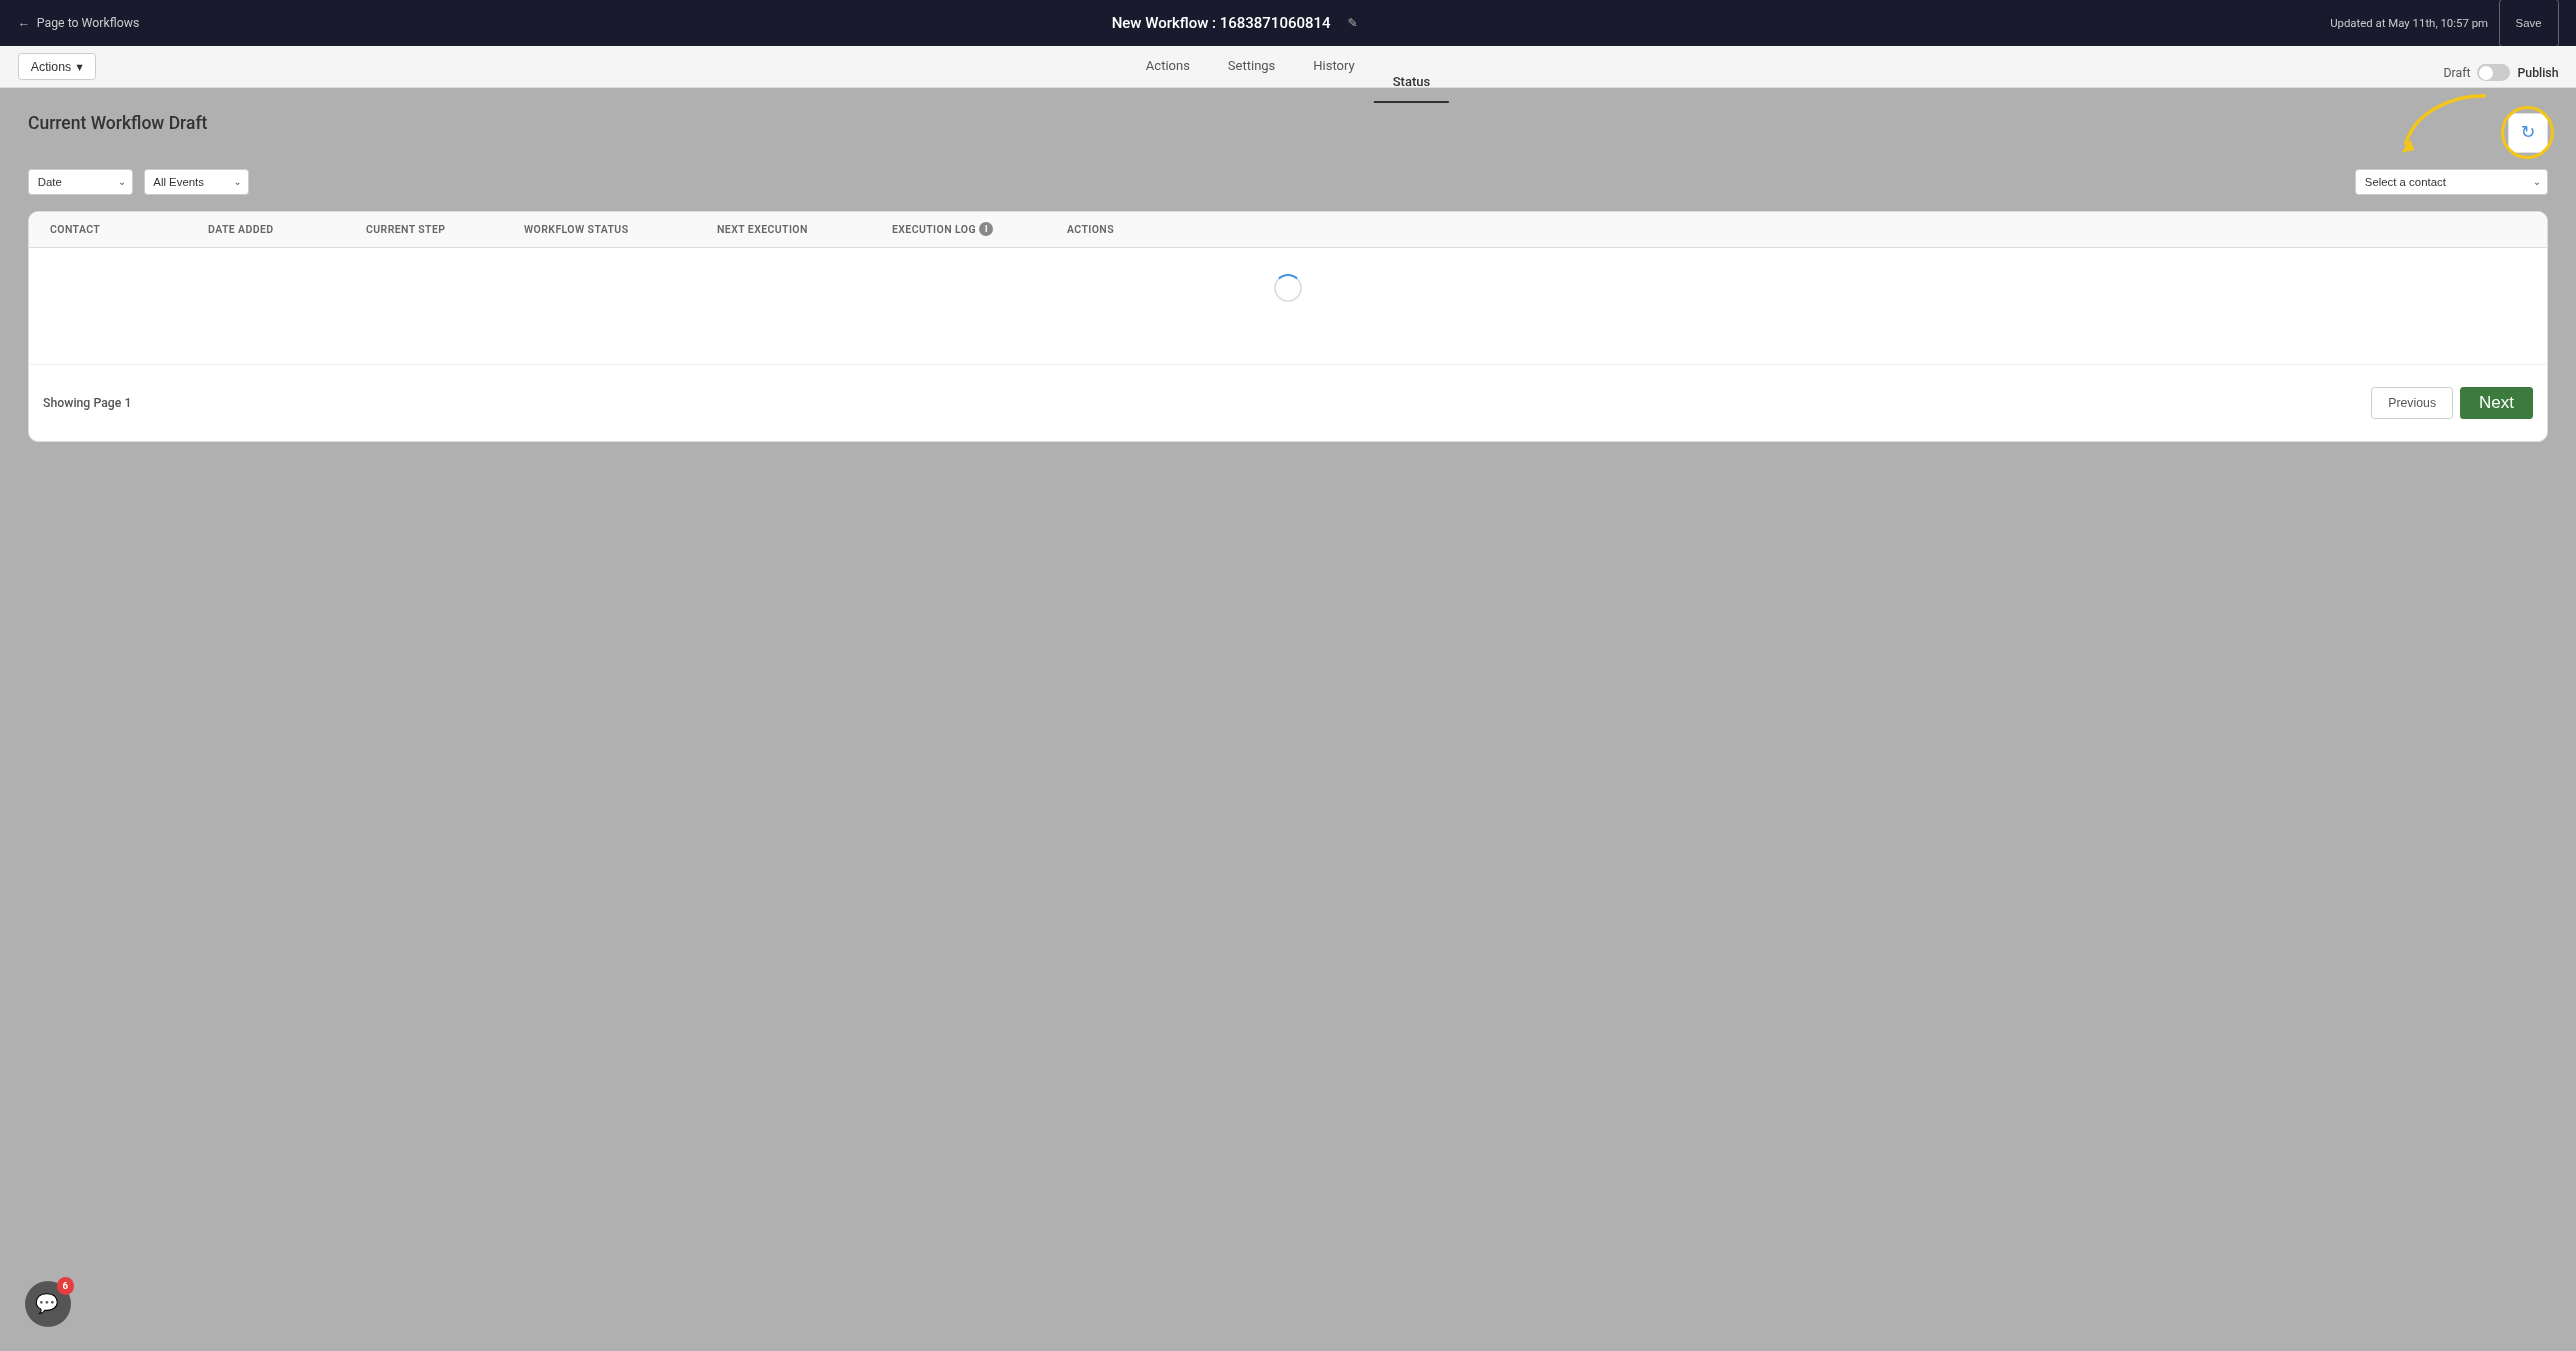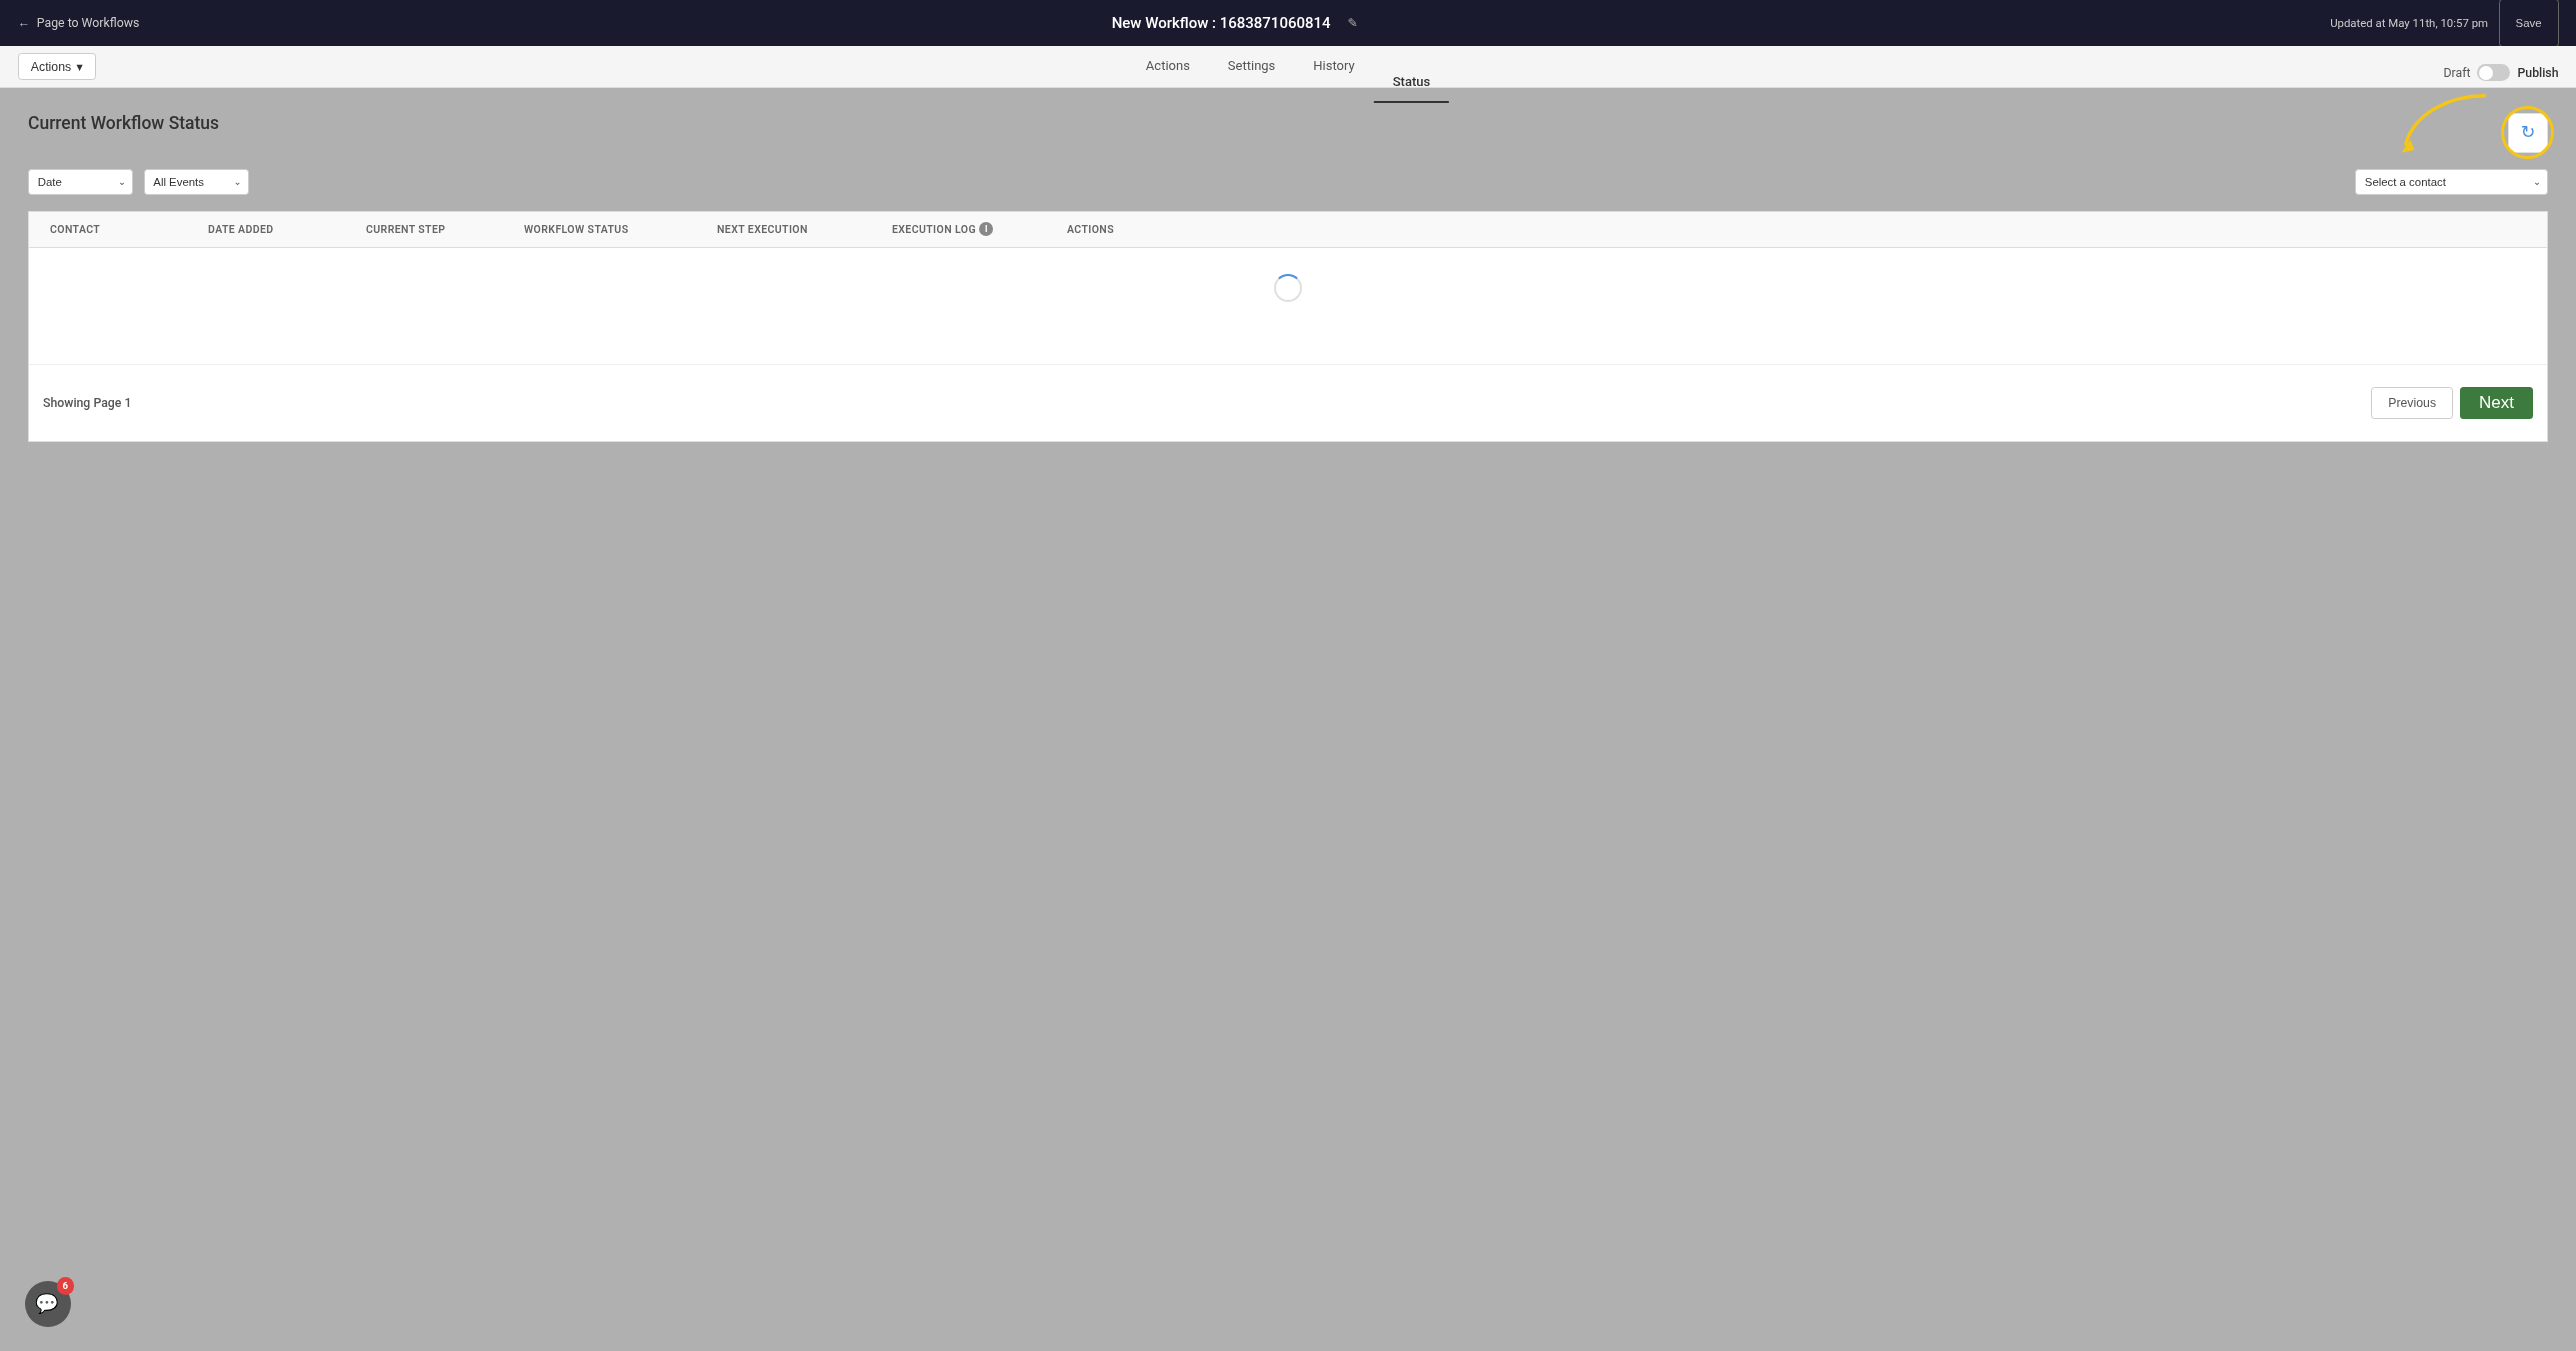--- a/index.html
+++ b/index.html
@@ -207,21 +207,21 @@
       font-size: 17.5px;
       color: #4a90e2;
       position: relative;
       z-index: 2;
     }
 
     
     .table-container {
       background: #fff;
       border: 0.9px solid #ddd;
-      border-radius: 0;
+      border-radius: 10px;
       overflow: hidden;
       position: relative;
     }
     .table-header {
       display: grid;
       grid-template-columns: 158px 158px 158px 193px 175px 175px 88px;
       background: #f9f9f9;
       border-bottom: 0.9px solid #ddd;
       padding: 0 14px;
     }
@@ -370,21 +370,21 @@
     <div class="toggle-wrap">
       <span>Draft</span>
       <div class="toggle"></div>
       <span class="publish-label">Publish</span>
     </div>
   </div>
 </div>
 
 <div class="main-content">
   <div style="display:flex; align-items:flex-start; justify-content:space-between; margin-bottom:16px; position:relative;">
-    <h2 class="page-title">Current Workflow Status</h2>
+    <h2 class="page-title">Current Workflow Draft</h2>
 
     <div style="position:relative; display:flex; align-items:center;">
 
       <svg width="105" height="70" viewBox="0 0 120 80" fill="none" style="position:absolute; right:46px; top:-26px;">
         <path d="M100 10 C60 10, 20 30, 10 65" stroke="#f5c518" stroke-width="4" fill="none" stroke-linecap="round"></path>
         <polygon points="5,75 15,60 20,72" fill="#f5c518"></polygon>
       </svg>
 
       <div style="position:relative;">
         <div style="position:absolute; top:-7px; left:-7px; width:53px; height:53px; border-radius:50%; border:3.5px solid #f5c518; pointer-events:none; z-index:10;"></div>

